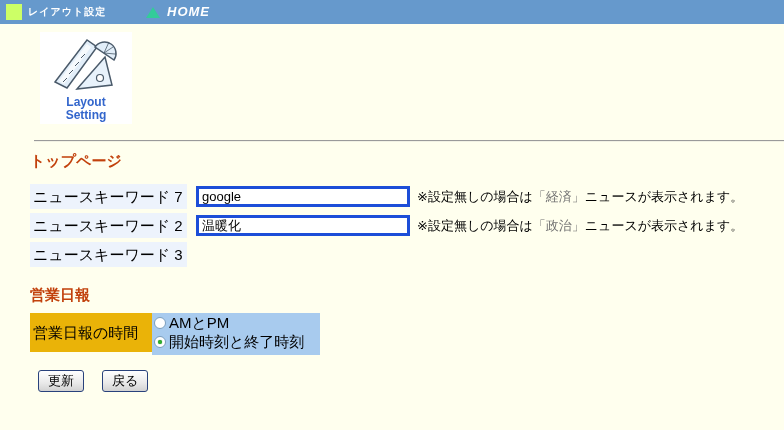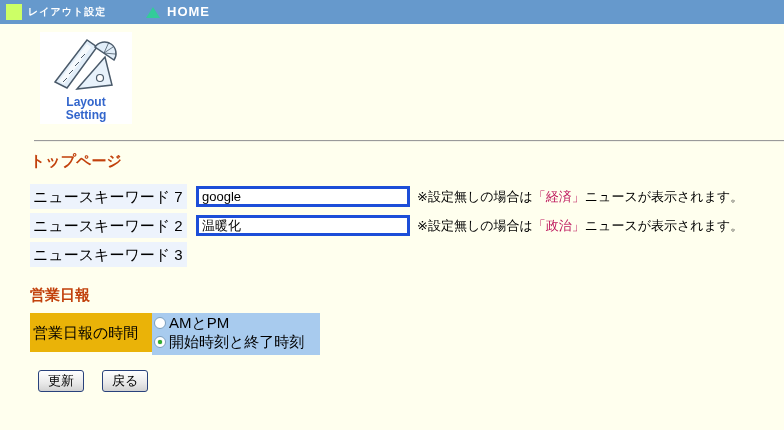--- a/index.html
+++ b/index.html
@@ -25,21 +25,21 @@
   }
   .home-triangle {
     position:absolute; left:146px; top:7px;
     width:0; height:0;
     border-left:7px solid transparent; border-right:7px solid transparent;
     border-bottom:11px solid #33cc99;
   }
   .home-link {
     position:absolute; left:167px; top:0; height:24px; line-height:24px;
     color:#ffffff; font-size:13px; font-weight:bold; letter-spacing:1px;
-    text-decoration:none; cursor:pointer;
+    text-decoration:none; cursor:pointer;font-style:italic;
   }
   
   .icon-box {
     position:absolute; left:40px; top:32px; width:92px; height:92px;
     background:#ffffff; text-align:center;
   }
   .icon-caption {
     color:#3366cc; font-weight:bold; font-size:12px; line-height:13px;
   }
   
@@ -63,21 +63,21 @@
   .row-input {
     position:absolute; left:196px; width:214px; height:21px;
     border:3px solid #1d4ed8; background:#ffffff;
     font-size:13px; padding:0 3px;
     font-family:"Liberation Sans","DejaVu Sans",sans-serif;
   }
   .row-note {
     position:absolute; left:417px; height:21px; line-height:21px;
     font-size:13px; white-space:nowrap;
   }
-  .note-red { color:#be185d; }
+  .note-red { color:#737373; }
   
   .report-label {
     position:absolute; left:30px; top:313px; width:122px; height:39px;
     background:#eab308; font-size:15px; line-height:39px; padding-left:3px;
     white-space:nowrap;
   }
   .report-options {
     position:absolute; left:152px; top:313px; width:168px; height:42px;
     background:#a8cbee; padding:0 0 0 2px;
   }

